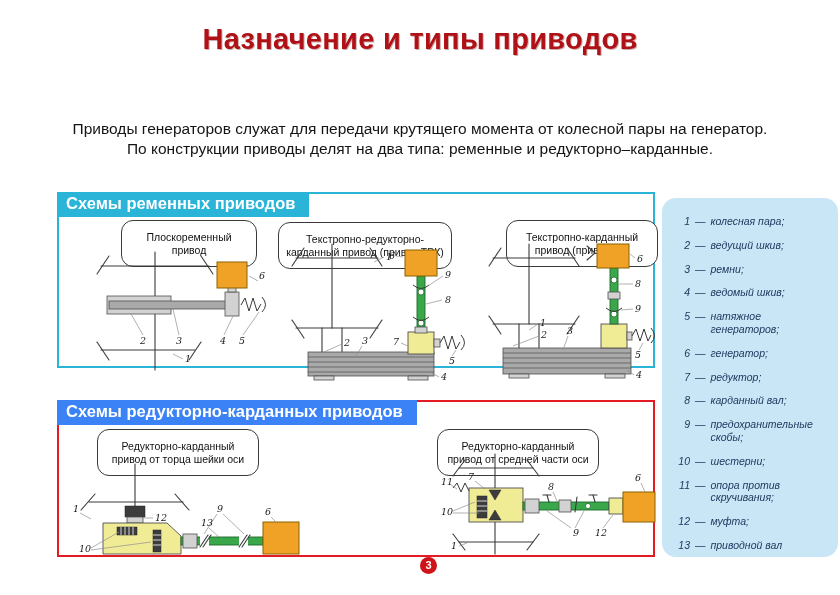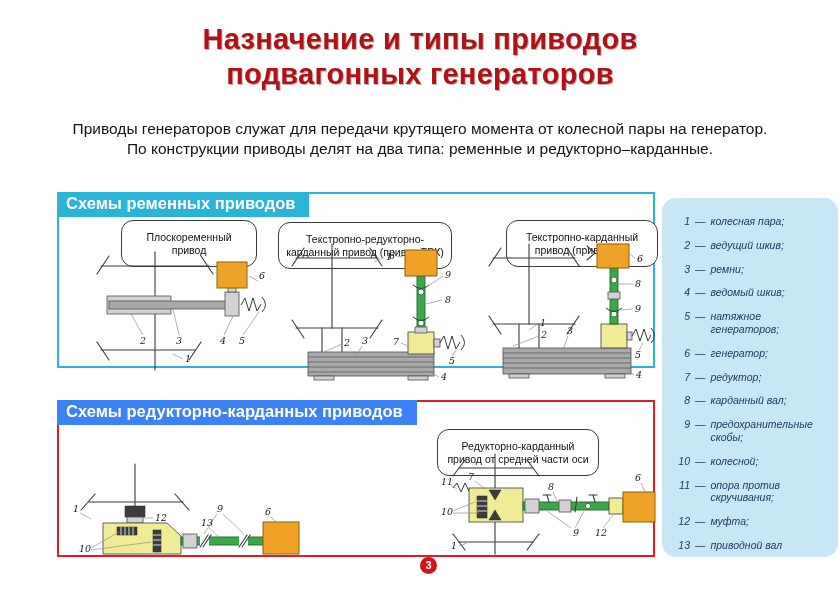--- a/index.html
+++ b/index.html
@@ -43,21 +43,20 @@
             background:#cf1318;color:#fff;font-size:11px;font-weight:bold;
             line-height:17px;text-align:center;}
 </style>
 </head>
 <body>
 
 <div id="stage">
 
   <div class="title">
     <div>Назначение и типы приводов</div>
-    <div>подвагонных генераторов</div>
   </div>
 
   <div class="intro">
     <div>Приводы генераторов служат для передачи крутящего момента от колесной пары на генератор.</div>
     <div>По конструкции приводы делят на два типа: ременные и редукторно–карданные.</div>
   </div>
 
   <div class="section sec1">
     <div class="sec-header">Схемы ременных приводов</div>
 
@@ -186,20 +185,21 @@
       <line class="ld" x1="160" y1="103" x2="156" y2="110"></line>
       <text class="cn" x="152" y="118">5</text>
       <line class="ld" x1="144" y1="130" x2="151" y2="135"></line>
       <text class="cn" x="153" y="138">4</text>
     </svg>
   </div>
 
   <div class="section sec2">
     <div class="sec-header">Схемы редукторно-карданных приводов</div>
 
+    <div class="dlabel" style="left:38px;top:27px;width:162px;">Редукторно-карданный привод от торца шейки оси</div>
     <div class="dlabel" style="left:378px;top:27px;width:162px;">Редукторно-карданный привод от средней части оси</div>
 
     <svg class="dg" style="left:8px;top:60px;" width="235" height="95" viewBox="0 0 235 95">
       <line class="ax" x1="68" y1="2" x2="68" y2="46"></line>
       <line class="ax" x1="22" y1="40" x2="116" y2="40"></line>
       <line class="ax" x1="14" y1="48" x2="28" y2="32"></line>
       <line class="ax" x1="108" y1="32" x2="122" y2="48"></line>
       <rect class="dark" x="58" y="44" width="20" height="11"></rect>
       <rect class="gray2" x="60" y="55" width="16" height="6"></rect>
       <polygon class="yellow" points="36,61 100,61 114,74 114,92 36,92"></polygon>
@@ -327,21 +327,21 @@
         <span class="lg-txt">карданный вал;</span>
       </div>
     <div class="lg-row">
         <span class="lg-num">9</span>
         <span class="lg-dash">—</span>
         <span class="lg-txt">предохранительные скобы;</span>
       </div>
     <div class="lg-row">
         <span class="lg-num">10</span>
         <span class="lg-dash">—</span>
-        <span class="lg-txt">колесной;</span>
+        <span class="lg-txt">шестерни;</span>
       </div>
     <div class="lg-row">
         <span class="lg-num">11</span>
         <span class="lg-dash">—</span>
         <span class="lg-txt">опора против скручивания;</span>
       </div>
     <div class="lg-row">
         <span class="lg-num">12</span>
         <span class="lg-dash">—</span>
         <span class="lg-txt">муфта;</span>

